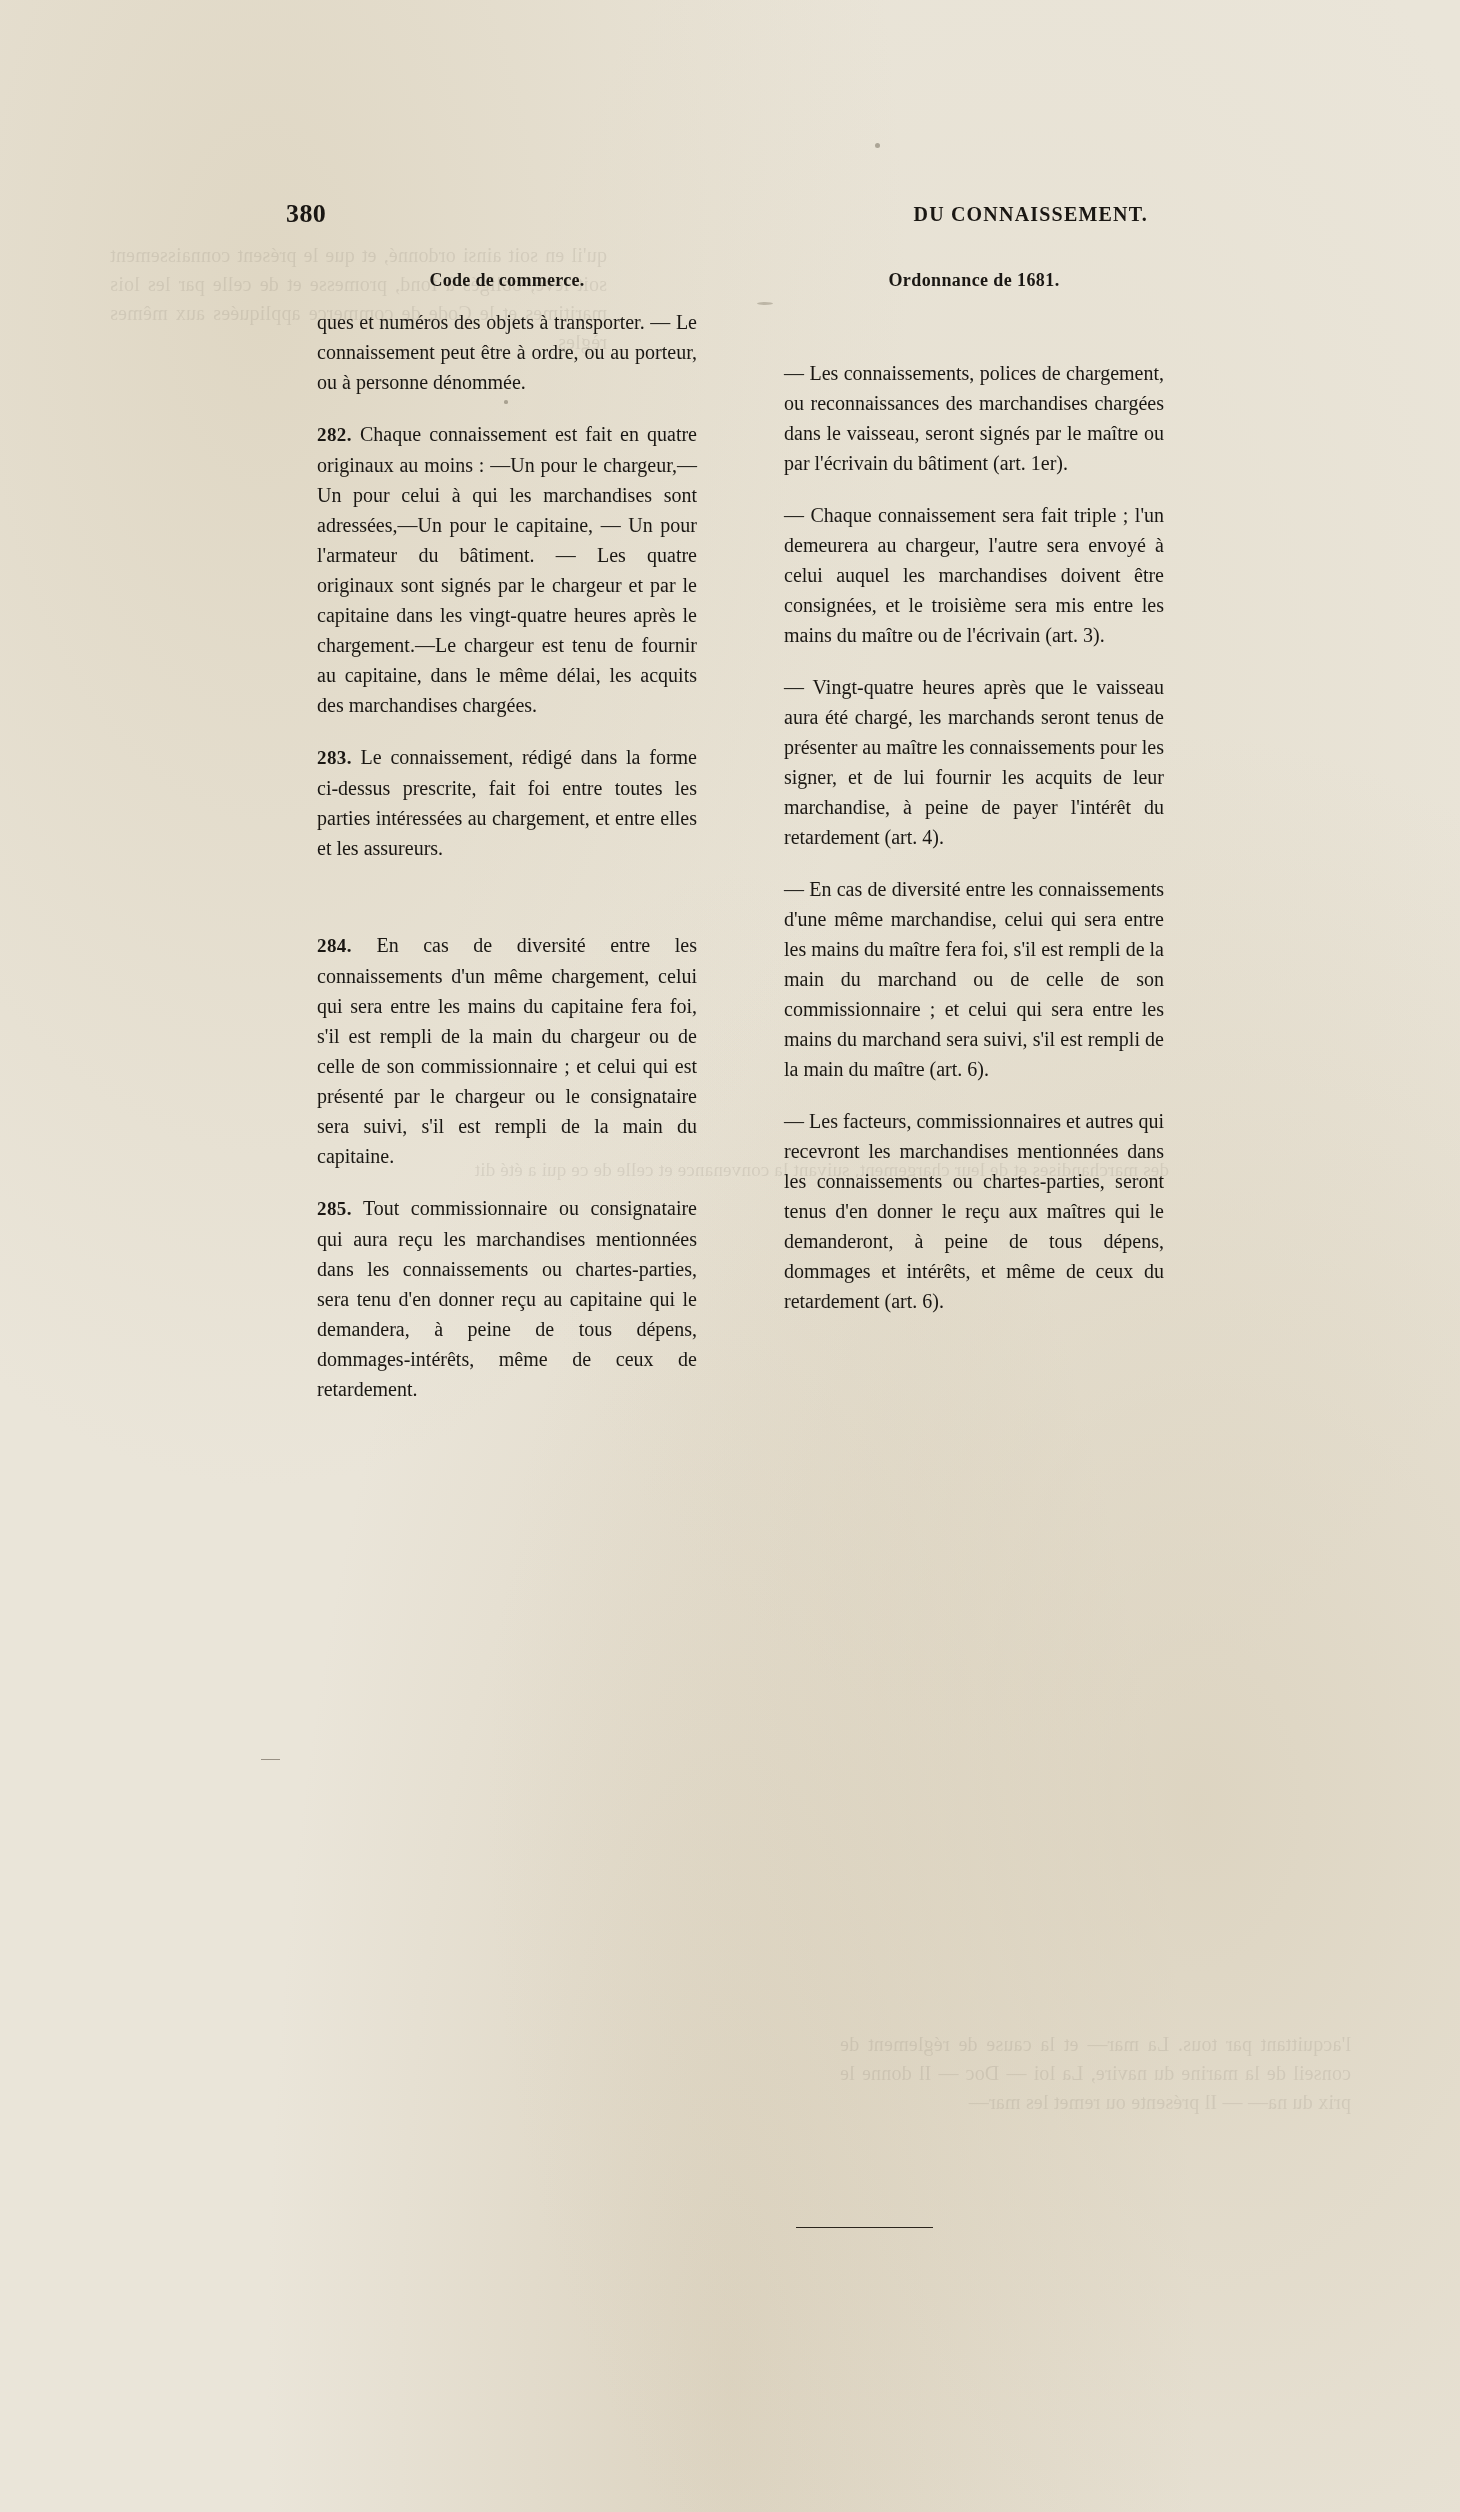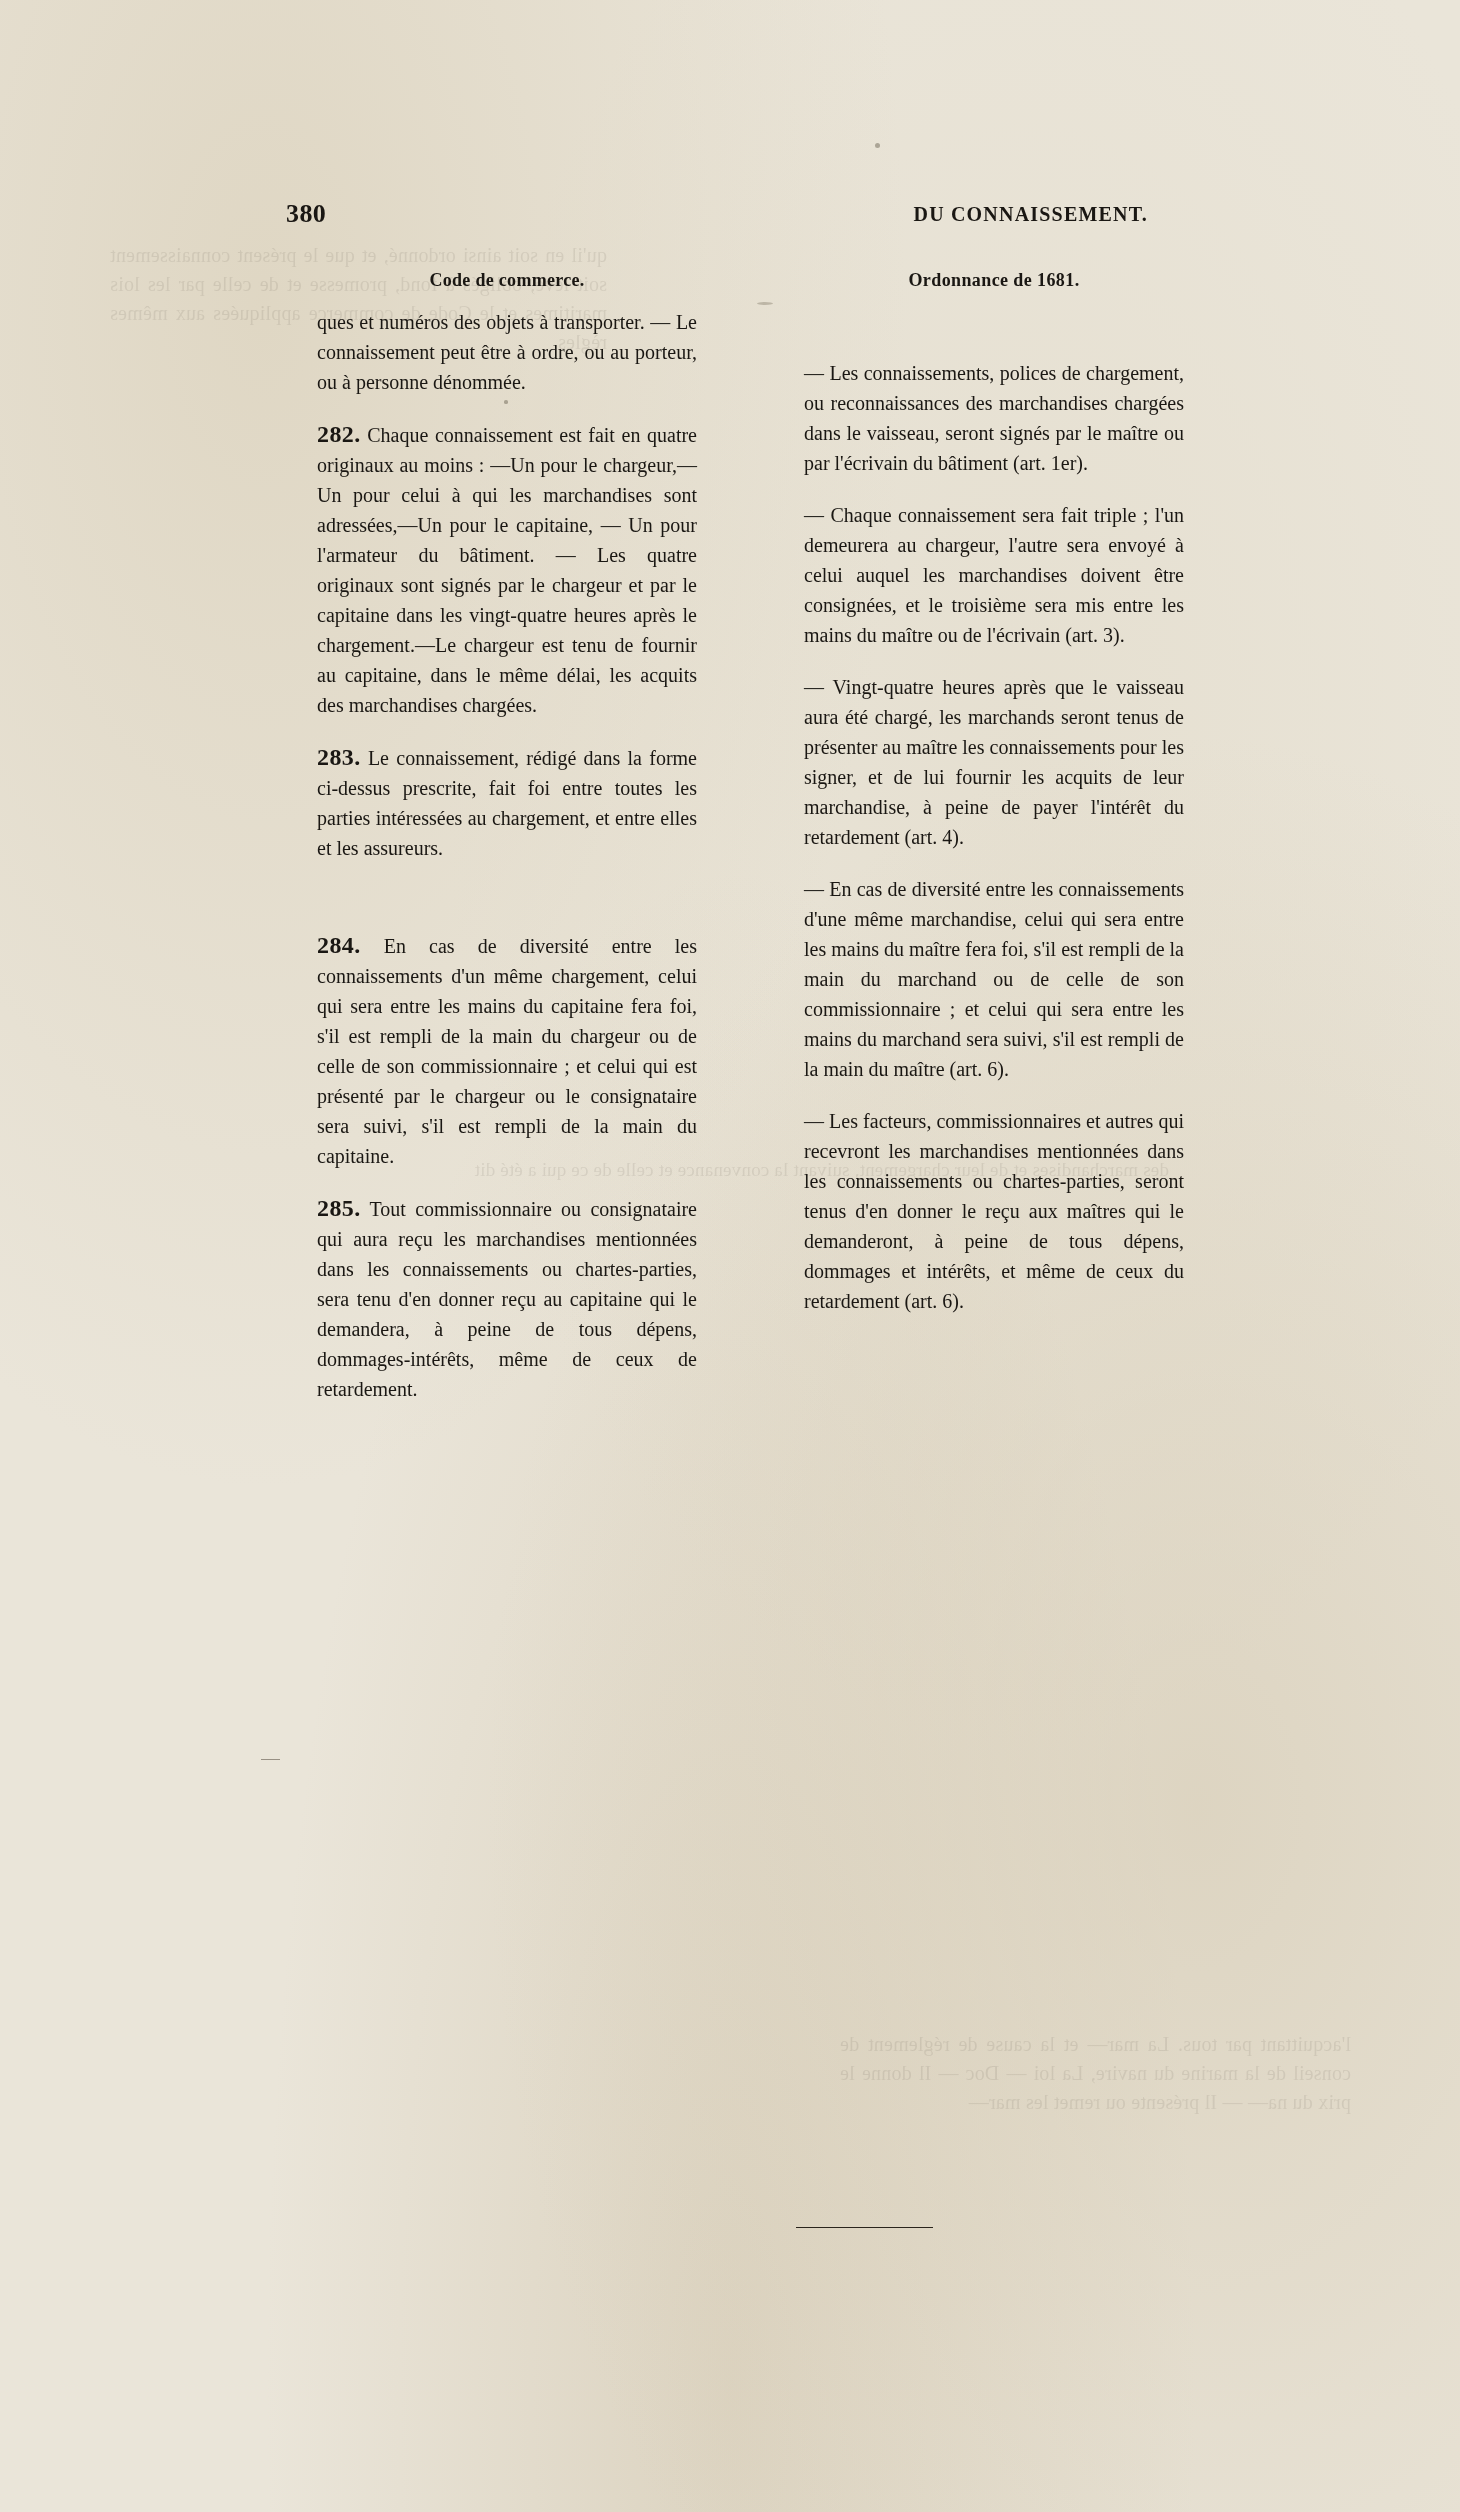--- a/index.html
+++ b/index.html
@@ -79,21 +79,21 @@
     top: 270px;
     left: 298px;
     width: 869px;
   }
   .col {
     position: absolute;
     top: 0;
     width: 380px;
   }
   .col.left { left: 10px; margin-left: 9px; }
-  .col.right { left: 506px; }
+  .col.right { left: 486px; }
 
   .col-head {
     text-align: center;
     font-size: 18px;
     font-weight: bold;
     letter-spacing: 0.3px;
     margin-bottom: 16px;
   }
   .col.right .col-head { letter-spacing: 0.4px; }
 
@@ -103,21 +103,21 @@
     line-height: 30px;
     text-align: justify;
     text-justify: inter-word;
     hyphens: manual;
   }
   p + p { margin-top: 17px; }
   .gap-lg { margin-top: 67px !important; }
   .gap-sm { margin-top: 22px !important; }
   .art-num {
     font-weight: bold;
-    font-size: 24px;
+    font-size: 19px;
     letter-spacing: 0.4px;
   }
 
   .rule {
     position: absolute;
     left: 796px;
     top: 2227px;
     width: 137px;
     height: 0;
     border-top: 1.5px solid #2a241c;

